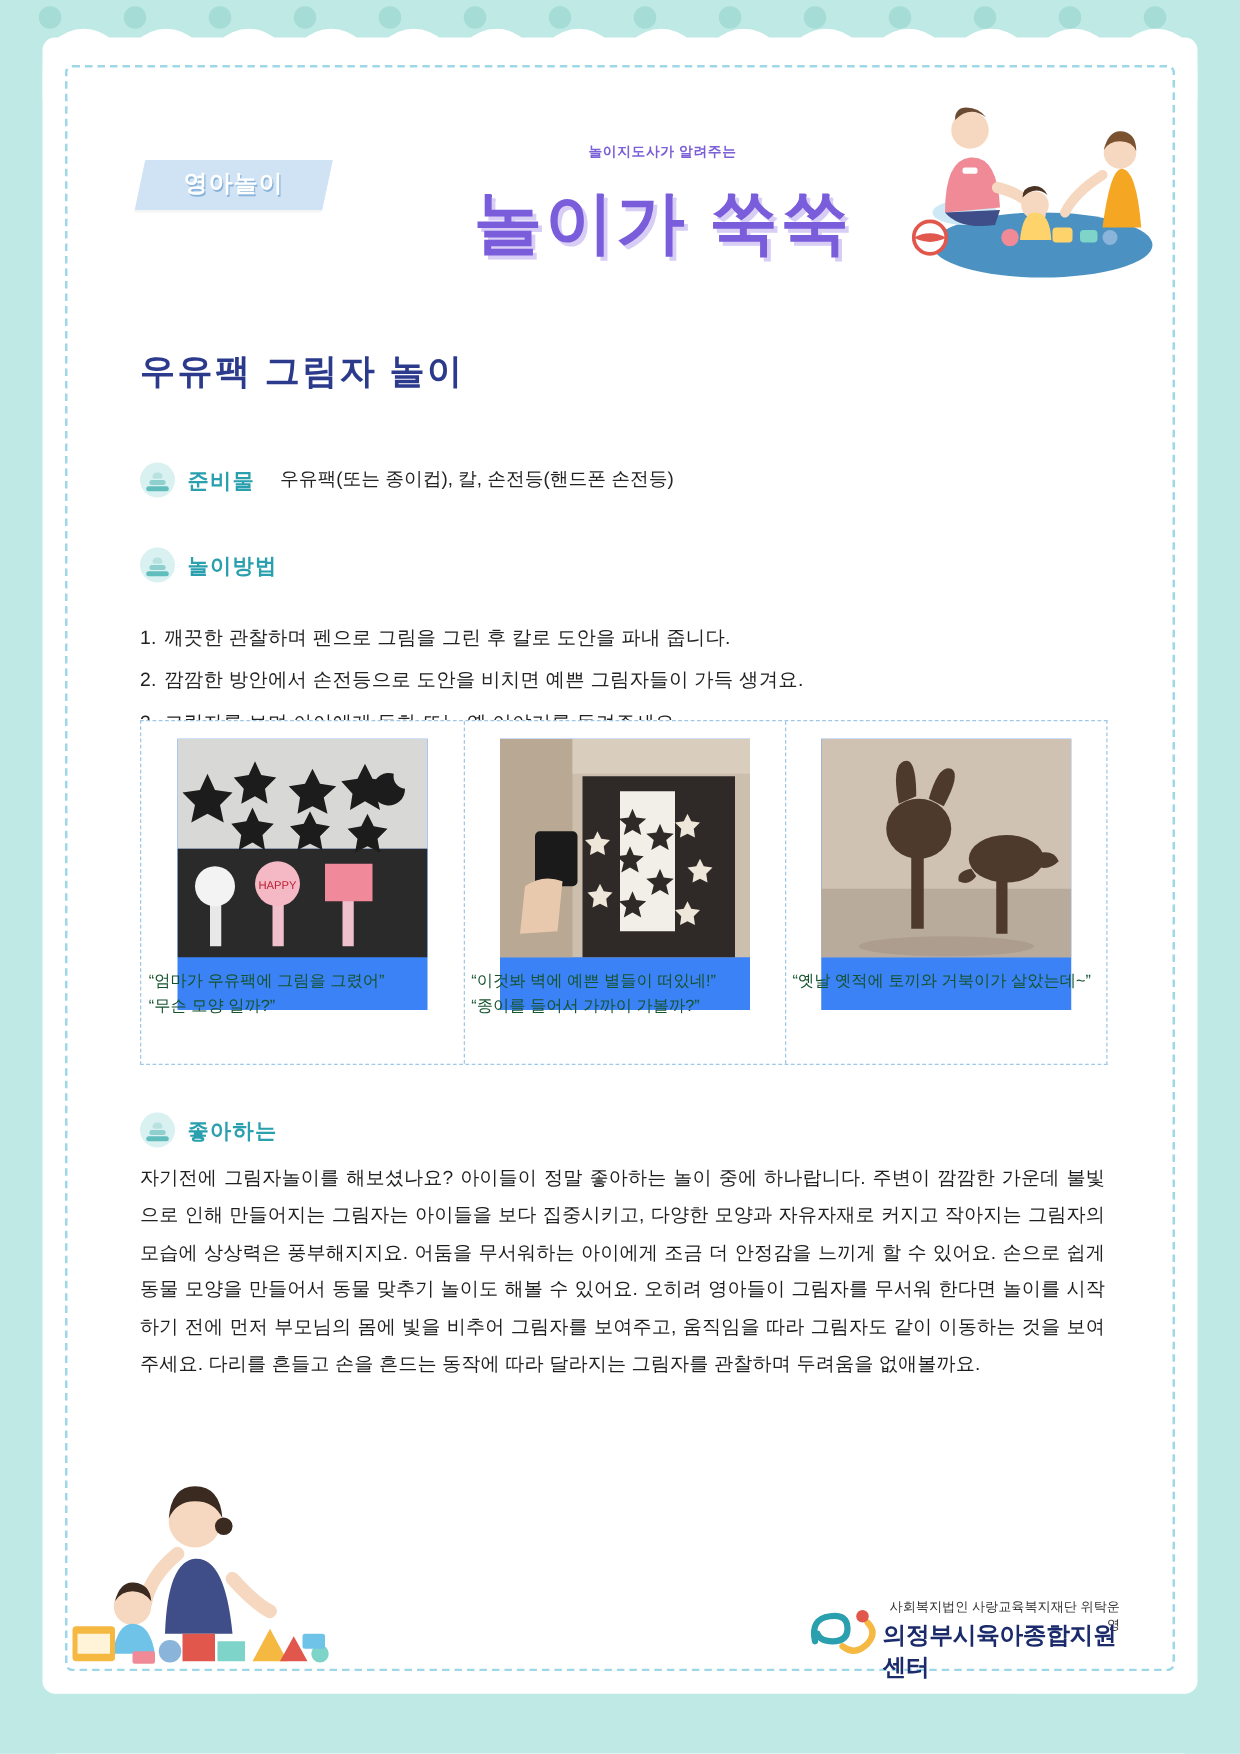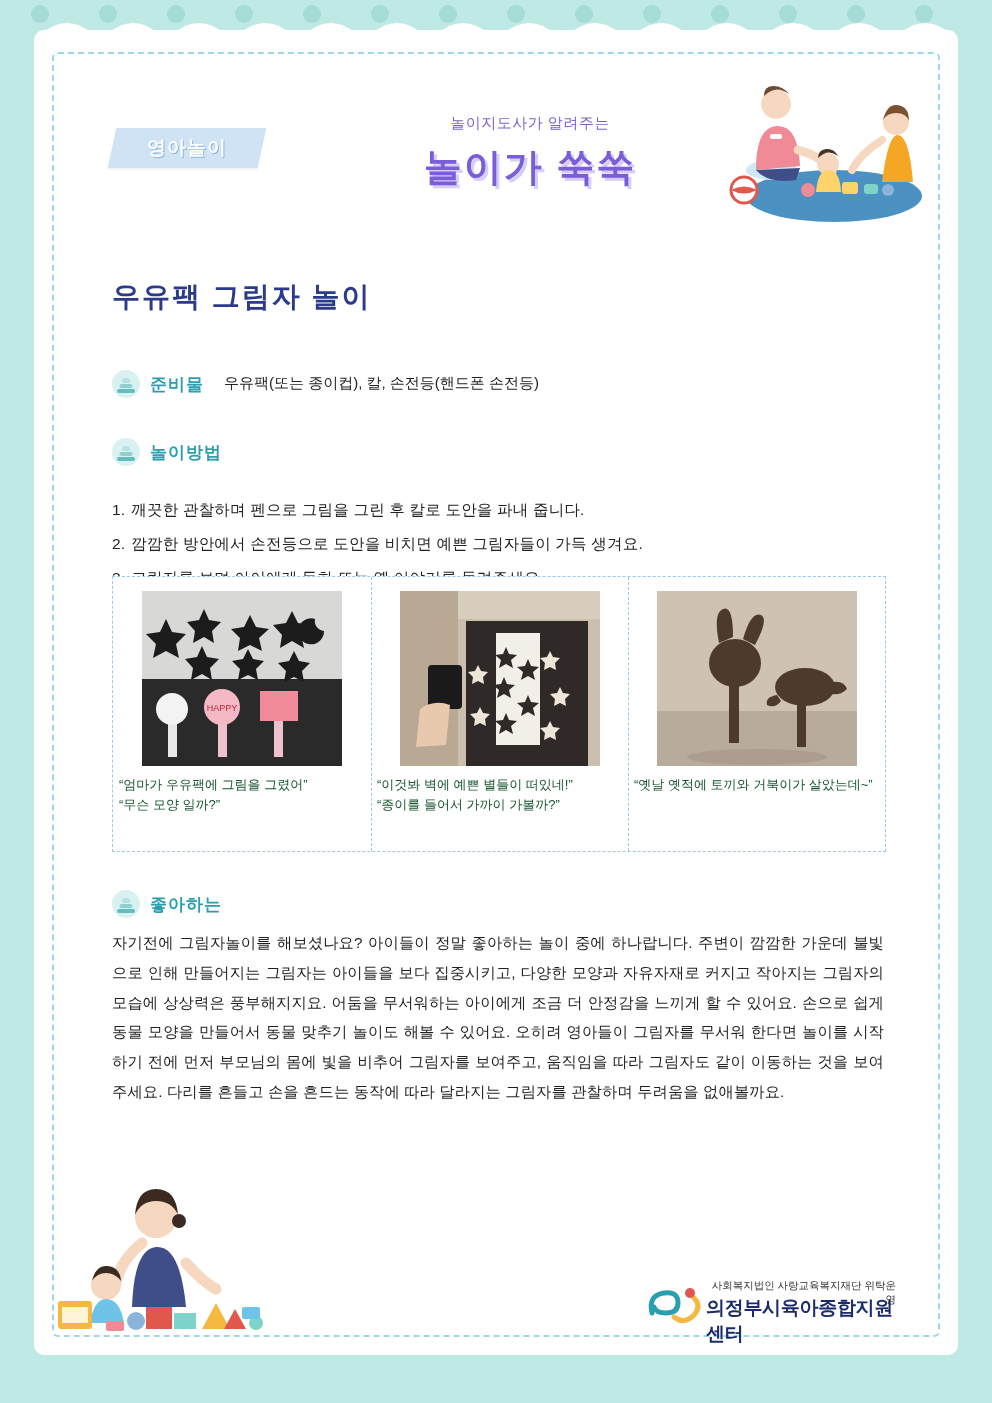--- a/index.html
+++ b/index.html
@@ -105,32 +105,32 @@
     color: #ffffff;
     letter-spacing: 1px;
     text-shadow: 1px 1px 0 #8ab4da;
   }
   .kicker {
     position: absolute;
     left: 340px;
     top: 114px;
     width: 380px;
     text-align: center;
-    font-size: 15px;
-    font-weight: normal;
+    font-size: 11px;
+    font-weight: bold;
     color: #7b5fd6;
     letter-spacing: 0.5px;
   }
   .bigtitle {
     position: absolute;
     left: 300px;
     top: 142px;
     width: 460px;
     text-align: center;
-    font-size: 38px;
+    font-size: 55px;
     font-weight: bold;
     color: #7a5ddb;
     letter-spacing: 2px;
     text-shadow: 3px 3px 0 #d8cdf5, -1px -1px 0 #ffffff;
   }
   .hero-art {
     position: absolute;
     right: 60px;
     top: 78px;
     width: 220px;
@@ -219,22 +219,22 @@
     height: 274px;
     border-right: 1px dashed #9fc8e8;
   }
   .cell.last { border-right: none; }
   .thumb {
     position: absolute;
     left: 50%;
     transform: translateX(-50%);
     top: 14px;
     width: 200px;
-    height: 175px;
-    background: #d946ef;
+    height: 217px;
+    background: #3b82f6;
     overflow: hidden;
   }
   .cap {
     position: absolute;
     left: 6px;
     right: 6px;
     top: 198px;
     font-size: 13px;
     line-height: 1.5;
     color: #14532d;

